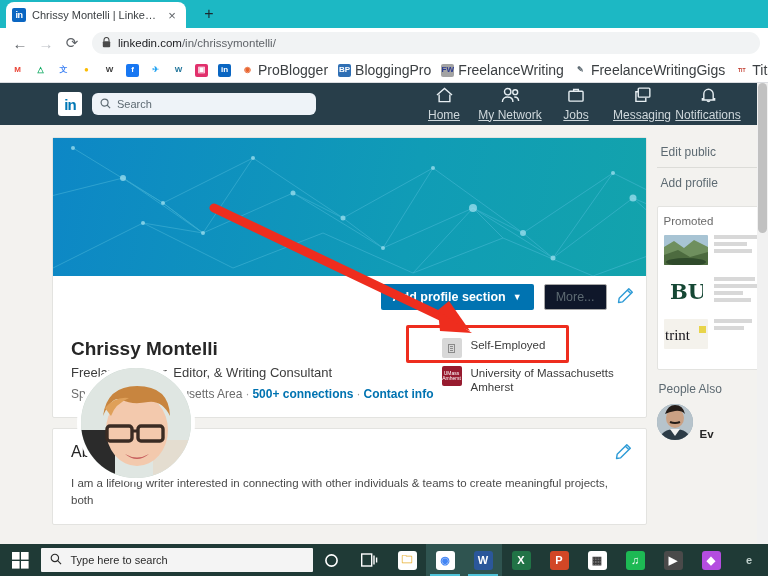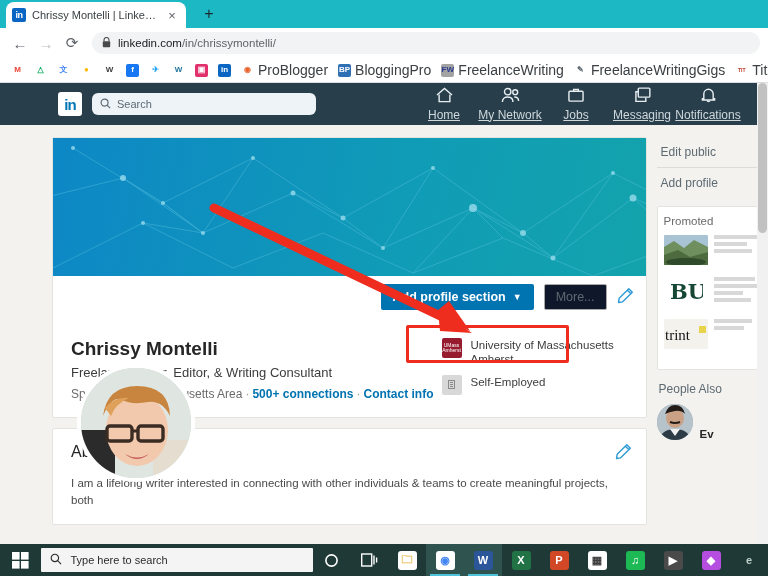--- a/index.html
+++ b/index.html
@@ -448,33 +448,33 @@
           </div>
 
           <div class="pname">Chrissy Montelli</div>
           <div class="pheadline">Freelance Writer, Editor, &amp; Writing Consultant</div>
           <div class="pmeta">
             <span>Springfield, Massachusetts Area</span><span class="dotsep">·</span><a href="#">500+ connections</a><span class="dotsep">·</span><a href="#">Contact info</a>
           </div>
 
           <div class="affils" id="affils">
               <div class="affil">
-                <div class="affil-logo" style="background: rgb(151, 27, 47); color: rgb(255, 255, 255);">UMass Amherst</div>
-                <div class="affil-name">University of Massachusetts Amherst</div>
-              </div>
-              <div class="affil">
                 <div class="affil-logo" style="background: rgb(216, 216, 216); color: rgb(138, 138, 138);">
                   <svg width="11" height="11" viewBox="0 0 11 11">
                     <rect x="2.5" y="1.5" width="6" height="8" fill="none" stroke="#8a8a8a" stroke-width="1"></rect>
                     <line x1="4" y1="3.5" x2="7" y2="3.5" stroke="#8a8a8a"></line>
                     <line x1="4" y1="5.5" x2="7" y2="5.5" stroke="#8a8a8a"></line>
                     <line x1="4" y1="7.5" x2="7" y2="7.5" stroke="#8a8a8a"></line>
                   </svg>
                 </div>
                 <div class="affil-name">Self-Employed</div>
+              </div>
+              <div class="affil">
+                <div class="affil-logo" style="background: rgb(151, 27, 47); color: rgb(255, 255, 255);">UMass Amherst</div>
+                <div class="affil-name">University of Massachusetts Amherst</div>
               </div>
             </div>
         </div>
       </div>
 
       <div class="card about-card">
         <div class="about-title">About</div>
         <span class="about-edit pencil">
           <svg width="17" height="17" viewBox="0 0 18 18">
               <path d="M12.5 1.8l3.7 3.7L6 15.7 1.6 16.4 2.3 12z" fill="none" stroke="#2e9bd6" stroke-width="1.5" stroke-linejoin="round"></path>

